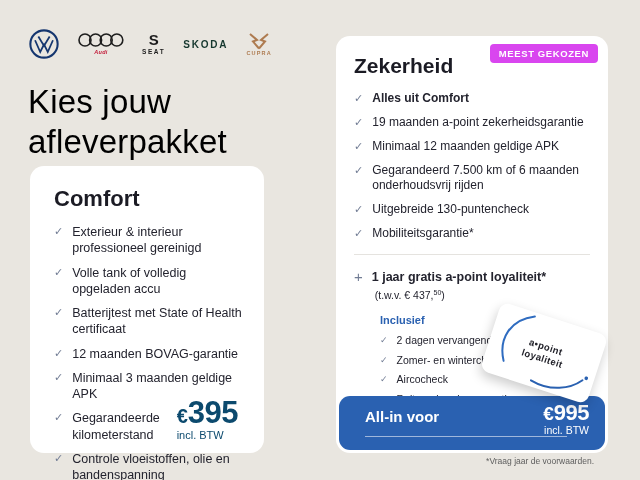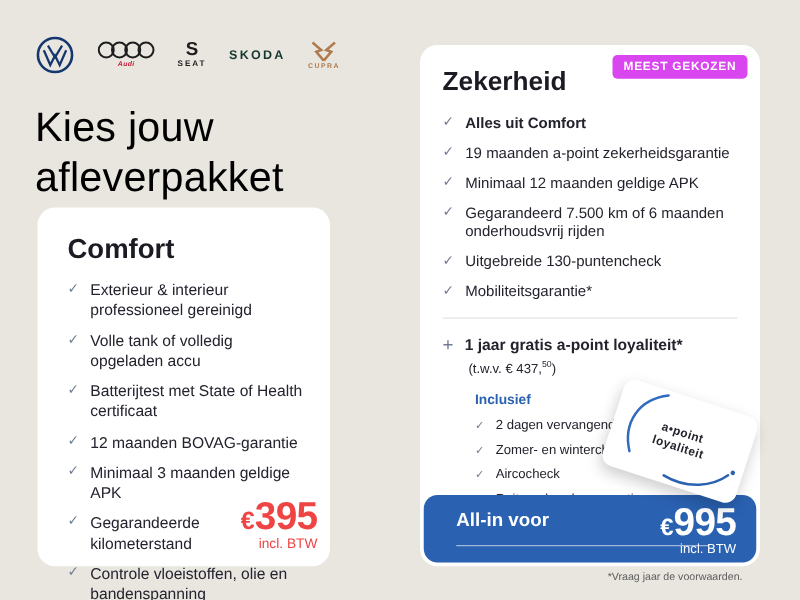--- a/index.html
+++ b/index.html
@@ -31,21 +31,21 @@
   
   .features{display:flex;flex-direction:column;}
   .comfort-features{margin:12px 22px 0 24px;gap:8px;}
   .z-features{margin:13px 14px 0 18px;gap:8px;}
   .check-item{display:flex;gap:9px;line-height:1.3;font-weight:500;color:#23232E;}
   .comfort-features .check-item{font-size:12.5px;}
   .z-features .check-item{font-size:12px;}
   .check{color:#717C94;font-size:11px;line-height:1.45;flex:0 0 auto;}
   .z-features .check-item:first-child .item-text{font-weight:700;}
   
-  .price-block{position:absolute;right:10px;bottom:12px;text-align:right;color:#ef4444;}
+  .price-block{position:absolute;right:26px;bottom:12px;color:#0c4a6e;}
   .price-line{font-weight:700;line-height:1;}
   .price-line .currency{font-size:20px;}
   .price-line .amount{font-size:31px;letter-spacing:-0.5px;}
   .vat{font-size:11px;font-weight:400;margin-top:1px;}
   
   .badge{position:absolute;top:8px;right:10px;background:#d946ef;color:#FFFFFF;
     font-size:9.5px;font-weight:700;letter-spacing:0.6px;padding:4px 9px;border-radius:4px;}
   .divider{margin:12px 18px 0 18px;border-top:1px solid #E5E3DF;height:0;}
   .loyalty-row{display:flex;margin:12px 14px 0 18px;gap:9px;align-items:baseline;}
   .plus{color:#717C94;font-size:15px;font-weight:500;line-height:1;position:relative;top:1px;}
@@ -65,21 +65,21 @@
   .lc-text{position:relative;text-align:center;font-weight:700;color:#23232B;
     font-size:9.5px;line-height:1.25;letter-spacing:0.4px;}
   
   .blue-footer{position:absolute;left:3px;right:3px;bottom:3px;height:54px;
     background:#2A61B1;border-radius:11px;color:#FFFFFF;z-index:1;}
   .footer-label{position:absolute;left:26px;top:12px;font-size:15px;font-weight:700;}
   .footer-line{position:absolute;left:26px;bottom:13px;width:202px;height:1px;
     background:rgba(255,255,255,0.55);}
   .footer-price{position:absolute;right:16px;top:6px;text-align:right;}
   .footer-price .price-line .currency{font-size:19px;}
-  .footer-price .price-line .amount{font-size:31px;}
+  .footer-price .price-line .amount{font-size:22px;}
   .footer-price .vat{font-size:10.5px;margin-top:0;}
   
   .footnote{position:absolute;right:46px;top:456px;font-size:8.5px;color:#5E5E5E;}
 </style>
 </head>
 <body>
 
 <div class="brand-bar">
   <div class="logo">
     <svg width="32" height="32" viewBox="0 0 34 34">

